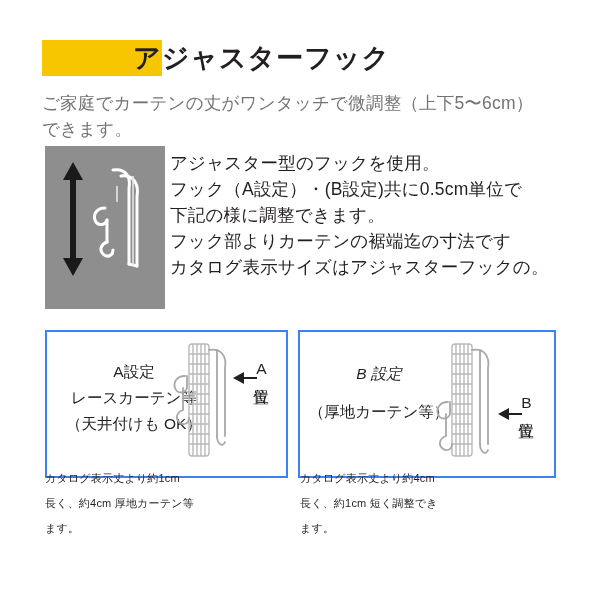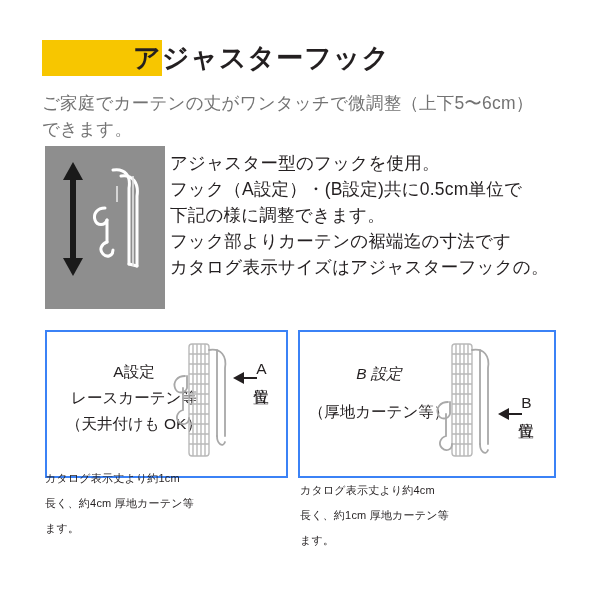--- a/index.html
+++ b/index.html
@@ -148,21 +148,21 @@
   
   .caption {
     position: absolute;
     top: 466px;
     font-size: 11px;
     line-height: 25px;
     letter-spacing: 0.2px;
     color: #231f20;
   }
   .caption-a { left: 45px;  width: 250px; }
-  .caption-b { left: 300px; width: 258px; margin-top: 12px; }
+  .caption-b { left: 300px; width: 258px; }
   .caption div { white-space: nowrap; }
 </style>
 </head>
 <body>
 
 <div class="page">
 
   <div class="title-banner">
     <div class="title-inner"></div>
   </div>
@@ -255,17 +255,17 @@
     </div>
   </div>
 
   <div class="caption caption-a">
     <div>カタログ表示丈より約1cm</div>
     <div>長く、約4cm 厚地カーテン等</div>
     <div>ます。</div>
   </div>
   <div class="caption caption-b">
     <div>カタログ表示丈より約4cm</div>
-    <div>長く、約1cm 厚地カーテン等</div>
+    <div>長く、約1cm 短く調整でき</div>
     <div>ます。</div>
   </div>
 
 </div>
 
 </body></html>

